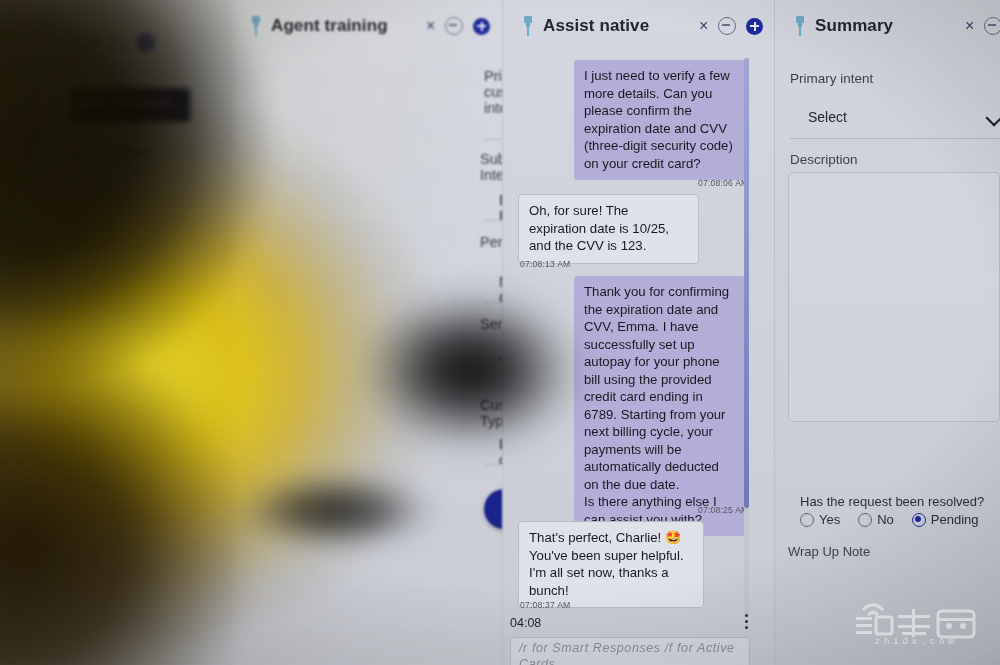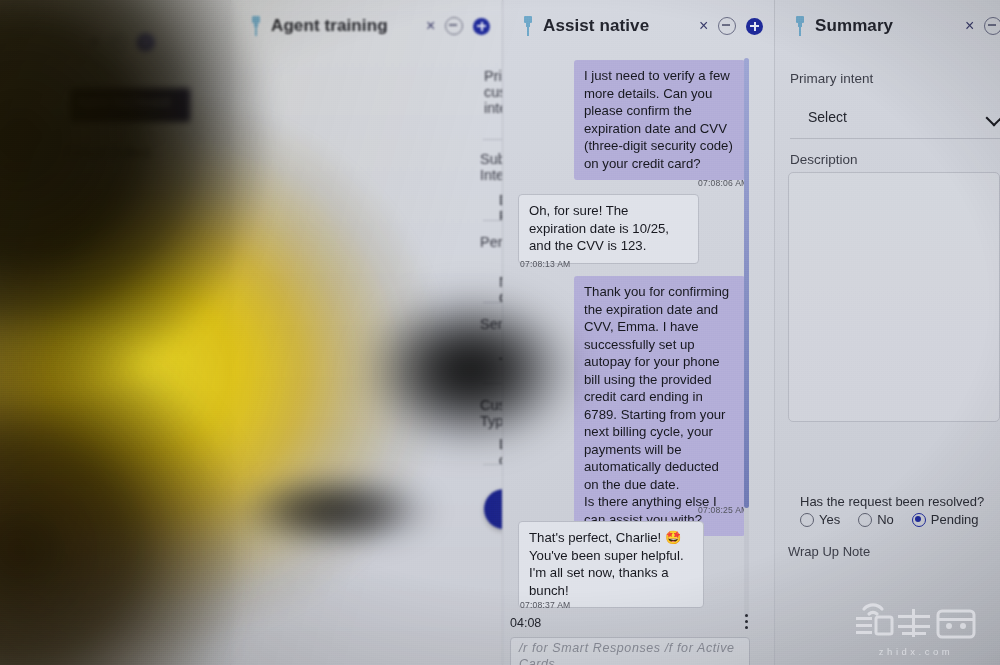--- a/index.html
+++ b/index.html
@@ -126,22 +126,22 @@
         rgba(0,0,0,0) 52%,rgba(0,0,0,.16) 82%,rgba(0,0,0,.34) 100%);}
   .grain{position:absolute;inset:0;pointer-events:none;opacity:.17;mix-blend-mode:overlay;
      background-image:
        repeating-linear-gradient(0deg,rgba(255,255,255,.10) 0 1px,rgba(0,0,0,.10) 1px 2px),
        repeating-linear-gradient(90deg,rgba(255,255,255,.06) 0 1px,rgba(0,0,0,.06) 1px 2px);}
   .warmcast{position:absolute;inset:0;pointer-events:none;
      background:linear-gradient(105deg,rgba(120,90,0,.22) 0%,rgba(120,90,0,.05) 26%,rgba(0,0,0,0) 45%);}
 
   
   .wm{position:absolute;right:18px;bottom:8px;width:132px;height:62px;pointer-events:none;opacity:.62;}
-  .wm-txt{position:absolute;left:0;bottom:0;width:132px;text-align:center;font-size:9.5px;
-     letter-spacing:3.5px;color:#f2f3f7;font-family:Liberation Sans, sans-serif;}
+  .wm-txt{position:absolute;left:0;bottom:10px;width:132px;text-align:center;font-size:9.5px;
+     letter-spacing:3.5px;color:#f2f3f7;font-family:Liberation Mono, monospace;}
 </style>
 </head>
 <body>
 
 <div id="stage">
   <div class="screen"></div>
 
   <div class="panel-left-far">
     <div class="plf-head">
       <div class="pacts" style="left:70px;top:17px;">

